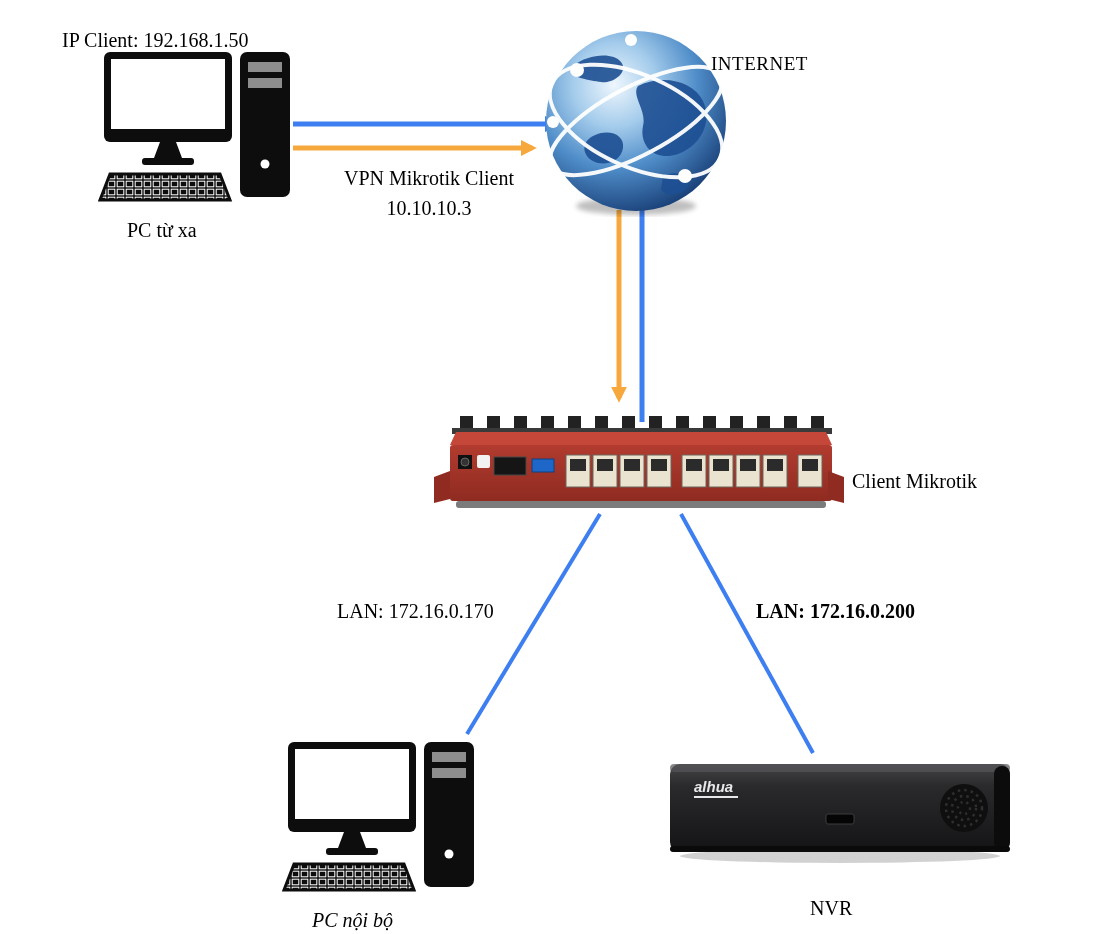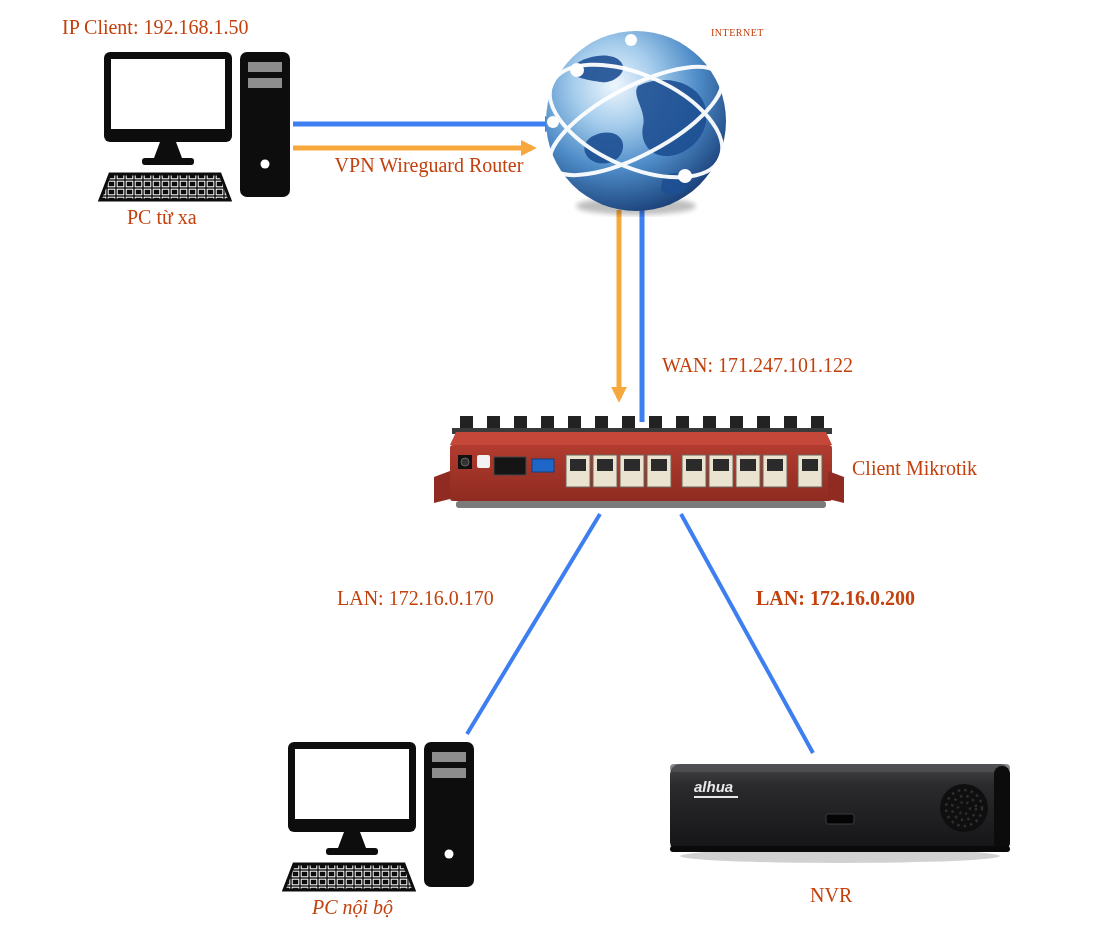--- a/index.html
+++ b/index.html
@@ -1,23 +1,23 @@
 <!DOCTYPE html>
 <html><head>
 <meta charset="utf-8">
 <style>
   * { margin:0; padding:0; box-sizing:border-box; }
   html,body { width:1102px; height:934px; background:#ffffff; overflow:hidden; }
   body { font-family:"Liberation Serif", serif; color:#1a1a1a; position:relative; }
   .stage { position:absolute; left:0; top:0; width:1102px; height:934px; }
   #connections { position:absolute; left:0; top:0; z-index:1; }
   .device { position:absolute; z-index:2; }
-  .lbl { position:absolute; z-index:3; font-size:20px; white-space:nowrap; color:#c2410c; }
+  .lbl { position:absolute; z-index:3; font-size:20px; white-space:nowrap; color:#000000;margin-top:13px; }
   .lbl-ip       { left:62px;  top:16px; }
-  .lbl-internet { left:711px; top:27px; font-size:10px; letter-spacing:0.5px; }
+  .lbl-internet { left:711px; top:40px; font-size:19px; letter-spacing:0.5px; }
   .lbl-vpn      { left:316px; top:150px; width:226px; text-align:center; line-height:30px; }
   .lbl-pcremote { left:127px; top:206px; }
   .lbl-wan      { left:662px; top:354px; }
   .lbl-router   { left:852px; top:457px; }
   .lbl-lanleft  { left:337px; top:587px;text-align:center; }
   .lbl-lanright { left:756px; top:587px;font-weight:bold; }
   .lbl-pclocal  { left:312px; top:896px;font-style:italic; }
   .lbl-nvr      { left:810px; top:884px; }
   .pos-pc1    { left:98px;  top:52px; }
   .pos-globe  { left:543px; top:26px; }
@@ -208,23 +208,23 @@
     </g>
     <rect x="158" y="64" width="28" height="10" rx="2" fill="#050505" stroke="#3c3c3e"></rect>
     <text x="26" y="42" font-size="15" font-style="italic" font-weight="bold" fill="#e8e8ea" font-family="Liberation Sans, sans-serif">alhua</text>
     <rect x="26" y="46" width="44" height="2" fill="#e8e8ea"></rect>
     <rect x="2" y="96" width="340" height="6" rx="3" fill="#0a0a0b"></rect>
   </svg>
 
   <div class="lbl lbl-ip">IP Client: 192.168.1.50</div>
   <div class="lbl lbl-internet">INTERNET</div>
   <div class="lbl lbl-vpn">
-    <div>VPN Wireguard Router</div>
+    <div>VPN Mikrotik Client</div>
+    <div>10.10.10.3</div>
   </div>
   <div class="lbl lbl-pcremote">PC từ xa</div>
-  <div class="lbl lbl-wan">WAN: 171.247.101.122</div>
   <div class="lbl lbl-router">Client Mikrotik</div>
   <div class="lbl lbl-lanleft">LAN: 172.16.0.170</div>
   <div class="lbl lbl-lanright">LAN: 172.16.0.200</div>
   <div class="lbl lbl-pclocal">PC nội bộ</div>
   <div class="lbl lbl-nvr">NVR</div>
 
 </div>
 
 </body></html>

